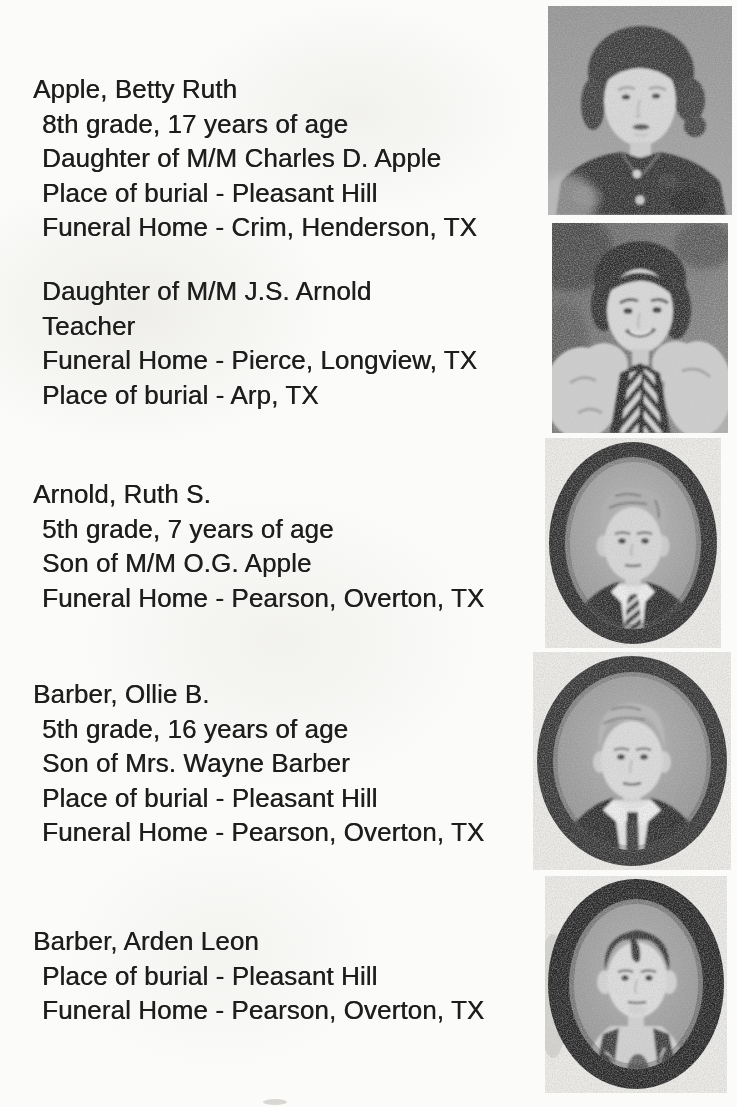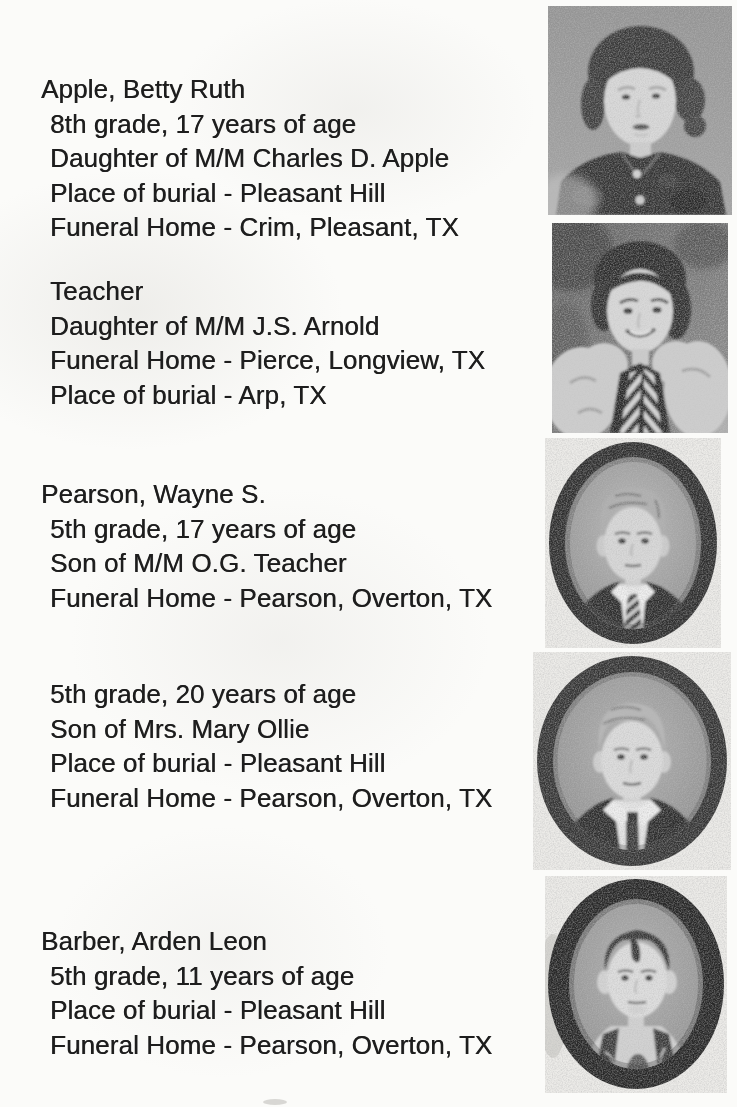--- a/index.html
+++ b/index.html
@@ -8,66 +8,66 @@
     font-family:"Liberation Sans","DejaVu Sans",sans-serif;
     color:var(--ink,#1d1d1d);
     background:
       radial-gradient(ellipse 300px 200px at 18% 28%, rgba(208,206,200,.30), transparent 70%),
       radial-gradient(ellipse 260px 160px at 48% 10%, rgba(205,203,198,.22), transparent 70%),
       radial-gradient(ellipse 300px 220px at 38% 58%, rgba(208,206,201,.22), transparent 70%),
       radial-gradient(ellipse 240px 180px at 30% 86%, rgba(210,208,203,.18), transparent 70%),
       var(--paper,#fbfbf9);
   }
   .entry{position:absolute;left:33px;width:505px;font-size:26px;line-height:34.5px;
-         letter-spacing:.1px;text-shadow:.4px 0 0 rgba(25,25,25,.85);white-space:nowrap;margin-left:8px;}
+         letter-spacing:.1px;text-shadow:.4px 0 0 rgba(25,25,25,.85);white-space:nowrap;}
   .entry .detail{padding-left:9px;}
   .photo{position:absolute;margin:0;padding:0;}
   .photo svg{display:block;width:100%;height:100%;}
   .smudge{position:absolute;left:263px;top:1099px;width:24px;height:6px;border-radius:50%;
           background:#cfcecb;opacity:.8;}
 </style>
 </head>
 <body>
 
 <div class="page">
 
   <section>
 
     <div class="entry" style="top:72px">
       <div>Apple, Betty Ruth</div>
       <div class="detail">8th grade, 17 years of age</div>
       <div class="detail">Daughter of M/M Charles D. Apple</div>
       <div class="detail">Place of burial - Pleasant Hill</div>
-      <div class="detail">Funeral Home - Crim, Pleasant, TX</div>
+      <div class="detail">Funeral Home - Crim, Henderson, TX</div>
     </div>
 
     <div class="entry" style="top:274px">
+      <div class="detail">Daughter of M/M J.S. Arnold</div>
       <div class="detail">Teacher</div>
-      <div class="detail">Daughter of M/M J.S. Arnold</div>
       <div class="detail">Funeral Home - Pierce, Longview, TX</div>
       <div class="detail">Place of burial - Arp, TX</div>
     </div>
 
     <div class="entry" style="top:477px">
-      <div>Pearson, Wayne S.</div>
-      <div class="detail">5th grade, 17 years of age</div>
-      <div class="detail">Son of M/M O.G. Teacher</div>
+      <div>Arnold, Ruth S.</div>
+      <div class="detail">5th grade, 7 years of age</div>
+      <div class="detail">Son of M/M O.G. Apple</div>
       <div class="detail">Funeral Home - Pearson, Overton, TX</div>
     </div>
 
     <div class="entry" style="top:677px">
-      <div class="detail">5th grade, 20 years of age</div>
-      <div class="detail">Son of Mrs. Mary Ollie</div>
+      <div>Barber, Ollie B.</div>
+      <div class="detail">5th grade, 16 years of age</div>
+      <div class="detail">Son of Mrs. Wayne Barber</div>
       <div class="detail">Place of burial - Pleasant Hill</div>
       <div class="detail">Funeral Home - Pearson, Overton, TX</div>
     </div>
 
     <div class="entry" style="top:924px">
       <div>Barber, Arden Leon</div>
-      <div class="detail">5th grade, 11 years of age</div>
       <div class="detail">Place of burial - Pleasant Hill</div>
       <div class="detail">Funeral Home - Pearson, Overton, TX</div>
     </div>
 
   </section>
 
   <section>
 
     <figure class="photo" style="left:548px;top:6px;width:184px;height:209px" aria-label="grainy portrait of a girl with dark bobbed hair and dark buttoned blouse">
       <svg viewBox="0 0 184 209">

